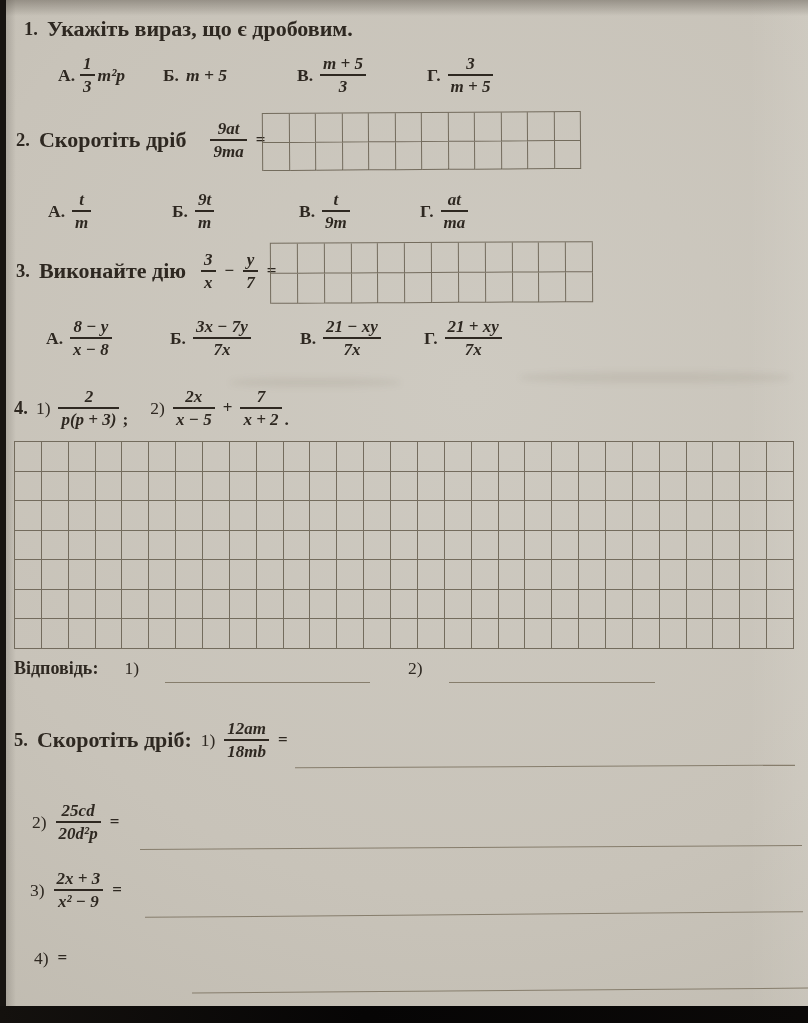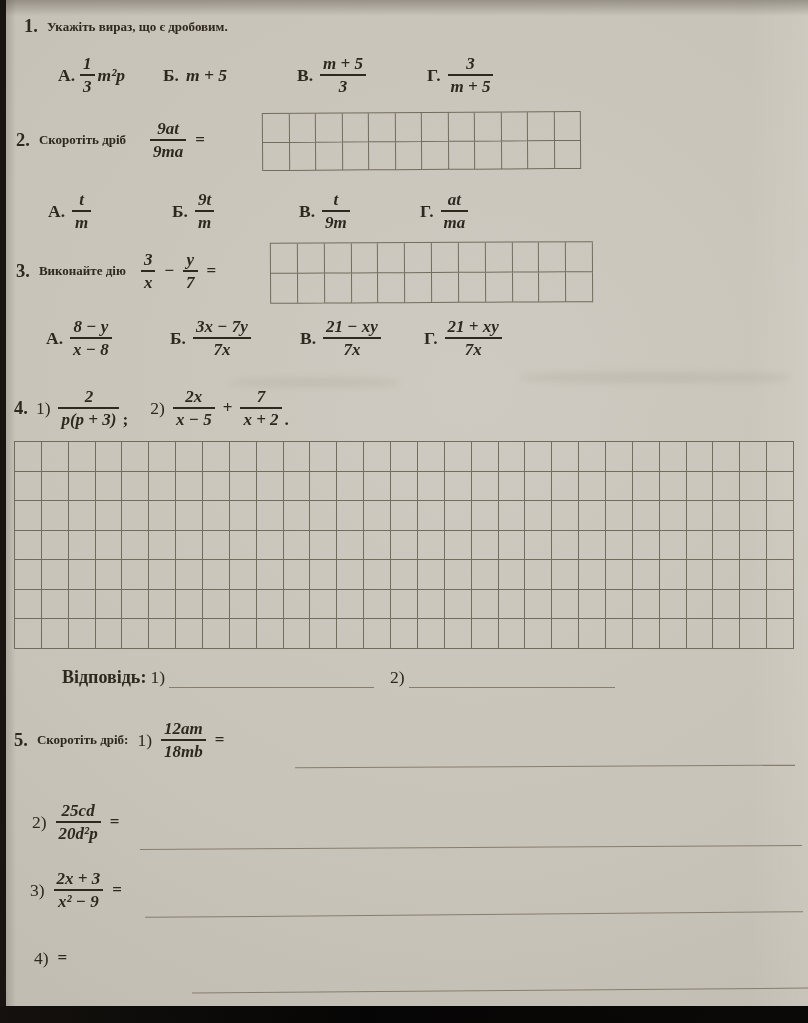--- a/index.html
+++ b/index.html
@@ -9,37 +9,37 @@
     color:#2e2821;
     background:
       linear-gradient(180deg, rgba(70,63,54,.38) 0px, rgba(70,63,54,0) 16px),
       linear-gradient(90deg, rgba(45,40,33,.28) 0px, rgba(45,40,33,0) 16px),
       linear-gradient(270deg, rgba(255,255,250,.10) 0px, rgba(255,255,250,0) 60px),
       radial-gradient(120% 90% at 58% 38%, #cecac1 0%, #c8c3b9 55%, #bdb8ad 100%);
   }
   .abs{position:absolute;}
   .stmt{display:flex;align-items:center;font-weight:bold;font-size:17.5px;white-space:nowrap;}
   .tno{font-weight:bold;font-size:18.5px;}
-  .txt{font-weight:bold;font-size:13px;}
+  .txt{font-weight:bold;font-size:22px;}
   .pnum{font-weight:normal;font-size:17.5px;}
   .math{font-style:italic;font-weight:600;font-size:17.5px;white-space:nowrap;text-align:right;}
   .op{font-weight:600;font-size:17px;}
   .eq{font-weight:bold;font-size:17px;font-style:normal;}
   .frac{display:inline-flex;flex-direction:column;align-items:center;text-align:center;
         font-style:italic;font-weight:600;font-size:17px;line-height:1.12;vertical-align:middle;}
   .fnum,.fden{padding:0 3px;white-space:nowrap;}
   .fbar{height:1.6px;background:#2e2821;align-self:stretch;margin:1.5px 0;}
   .punct-low{align-self:flex-end;margin-bottom:10px;margin-left:-5px;font-weight:bold;}
   .opt{position:absolute;display:flex;align-items:center;gap:7px;}
   .olabel{font-weight:bold;font-size:17.5px;}
   .boxgrid{position:absolute;border-top:1px solid rgba(100,92,76,.85);border-left:1px solid rgba(100,92,76,.85);}
   .boxgrid .cell{border-right:1px solid rgba(100,92,76,.85);border-bottom:1px solid rgba(100,92,76,.85);}
   .rule{position:absolute;border-bottom:1.3px solid #867d6c;}
   .blank{display:inline-block;height:24px;border-bottom:1.3px solid #867d6c;}
-  .answer-row{display:flex;align-items:flex-end;gap:4px;font-size:17.5px;margin-left:48px;}
+  .answer-row{display:flex;gap:26px;font-size:17.5px;}
   .answer-row .lab{font-weight:bold;font-size:18px;}
   .edge-left{position:absolute;left:0;top:0;width:6px;height:1007px;background:#171411;}
   .edge-bottom{position:absolute;left:0;top:1006px;width:808px;height:17px;
                background:linear-gradient(90deg,#14110e 0%,#060505 45%,#0b0908 100%);}
   .smudge{position:absolute;background:rgba(95,85,70,.09);filter:blur(3px);border-radius:45%;}
 </style>
 </head>
 <body>
 
 <div class="edge-left"></div>

